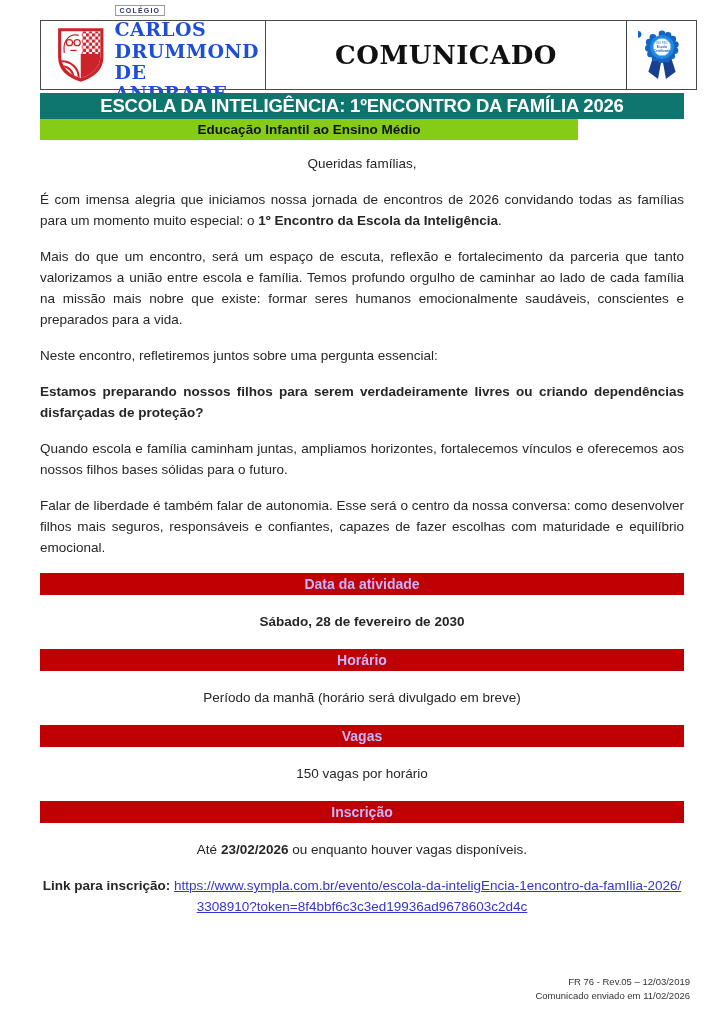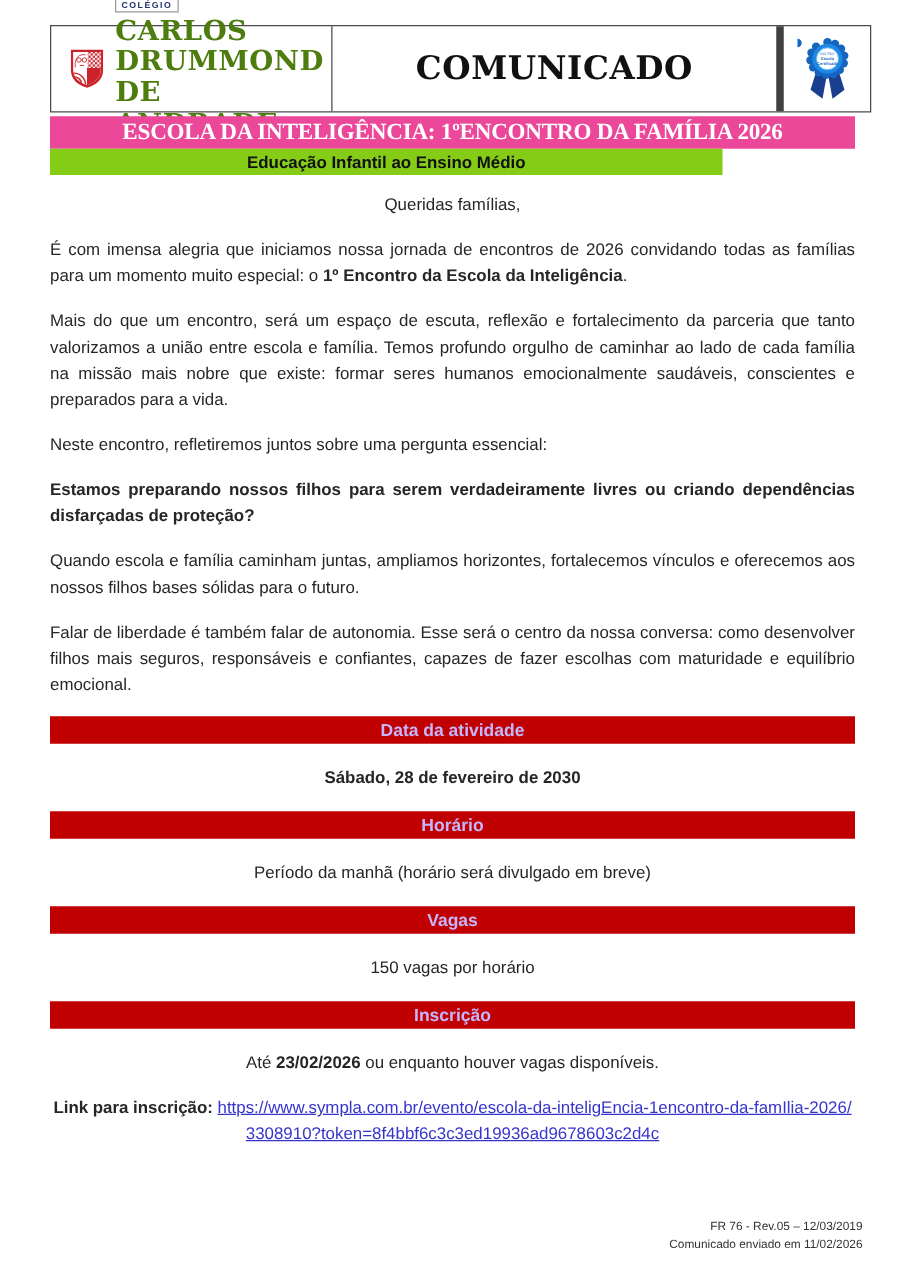--- a/index.html
+++ b/index.html
@@ -40,57 +40,57 @@
     color: #26356e;
     font-size: 7px;
     font-weight: bold;
     letter-spacing: 1.2px;
     padding: 1px 4px;
     margin-bottom: 2px;
   }
   .school-name {
     font-family: "DejaVu Serif", "Liberation Serif", serif;
     font-weight: bold;
-    color: #4d7c0f;
-    font-size: 22px;
+    color: #1d4ed8;
+    font-size: 19px;
     line-height: 1.12;
     letter-spacing: 0.4px;
   }
   .title-cell {
     flex: 1;
     display: flex;
     align-items: center;
     justify-content: center;
-    border-right: 6px solid #404040;
+    border-right: 1px solid #404040;
   }
   .main-title {
     font-family: "DejaVu Serif", "Liberation Serif", serif;
     font-weight: bold;
     font-size: 26px;
     letter-spacing: 0.5px;
     color: #111;
   }
   .badge-cell {
     width: 69px;
     display: flex;
     align-items: center;
     justify-content: center;
   }
 
   
   .banner-red {
     position: absolute;
     left: 40px; top: 93px;
     width: 644px; height: 26px;
-    background: #ec4899;
+    background: #0f766e;
     color: #ffffff;
     font-weight: bold;
     font-size: 18.5px;
     letter-spacing: -0.2px;
-    display: flex; align-items: center; justify-content: center; font-family: Liberation Serif, serif;
+    display: flex; align-items: center; justify-content: center;
   }
   .banner-gray {
     position: absolute;
     left: 40px; top: 119px;
     width: 538px; height: 21px;
     background: #84cc16;
     color: #111;
     font-weight: bold;
     font-size: 13.5px;
     display: flex; align-items: center; justify-content: center;

